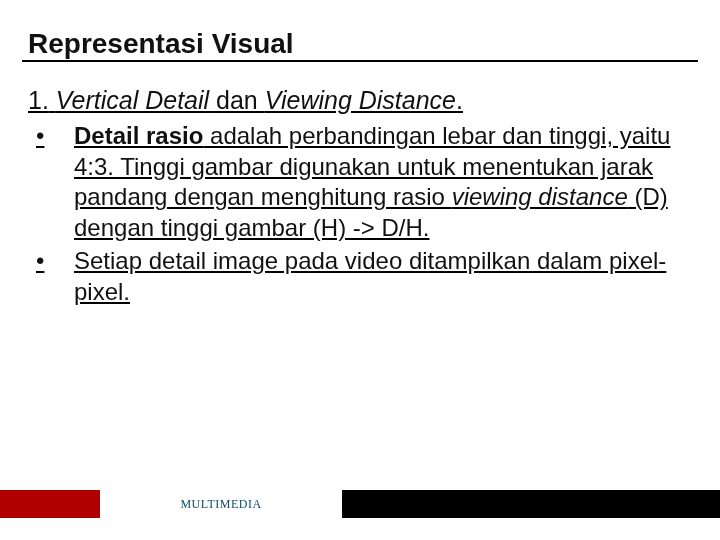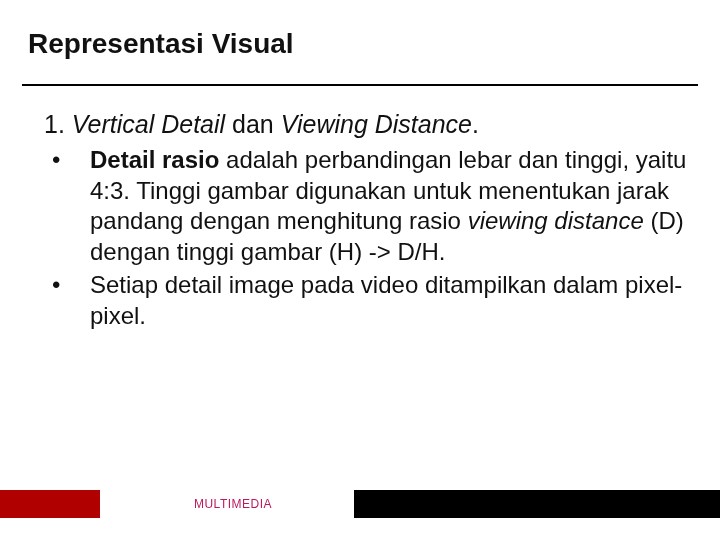--- a/index.html
+++ b/index.html
@@ -8,28 +8,29 @@
     height: 540px;
     background: #fff;
     font-family: Verdana, Geneva, sans-serif;
     position: relative;
     overflow: hidden;
   }
   .title {
     font-size: 28px;
     font-weight: bold;
     color: #111;
-    padding: 28px 0 24px 28px;
+    padding: 28px 0 0 28px;
   }
   .title-rule {
     border-bottom: 2.5px solid #000;
     margin: 0 22px 0 22px;
   }
   .content {
-    padding: 24px 28px 0 44px;
+    padding: 24px 28px 0 28px;
+    text-decoration: underline;
   }
   .numbered {
     font-size: 25px;
     font-style: italic;
     color: #111;
     margin-bottom: 6px;
   }
   .numbered .plain { font-style: normal; }
   .numbered .italic { font-style: italic; }
   .bullets {
@@ -68,23 +69,22 @@
     background: #b10000;
   }
   .footer-white {
     flex: 0 0 242px;
     background: #fff;
     display: flex;
     align-items: center;
     justify-content: center;
     font-size: 12px;
     letter-spacing: 0.5px;
-    color: #be185d;
-    font-family: Liberation Sans, sans-serif;
-    margin-left: 12px;
+    color: #0c4a6e;
+    font-family: Liberation Serif, serif;
   }
   .footer-black {
     flex: 1;
     background: #000;
   }
 </style>
 </head>
 <body>
 
 <div class="title">Representasi Visual</div>

